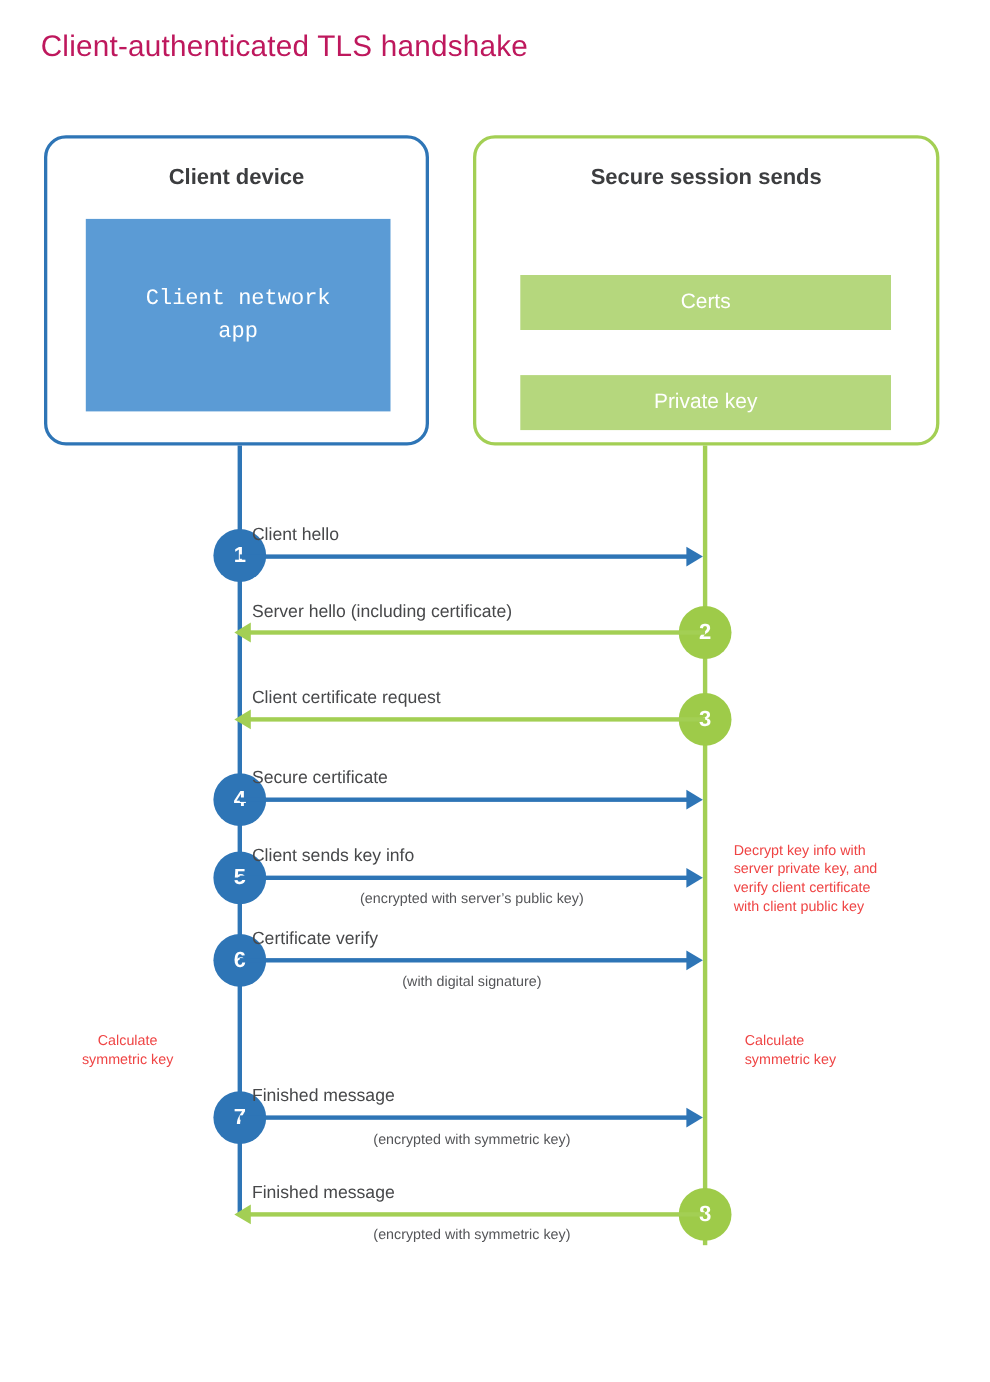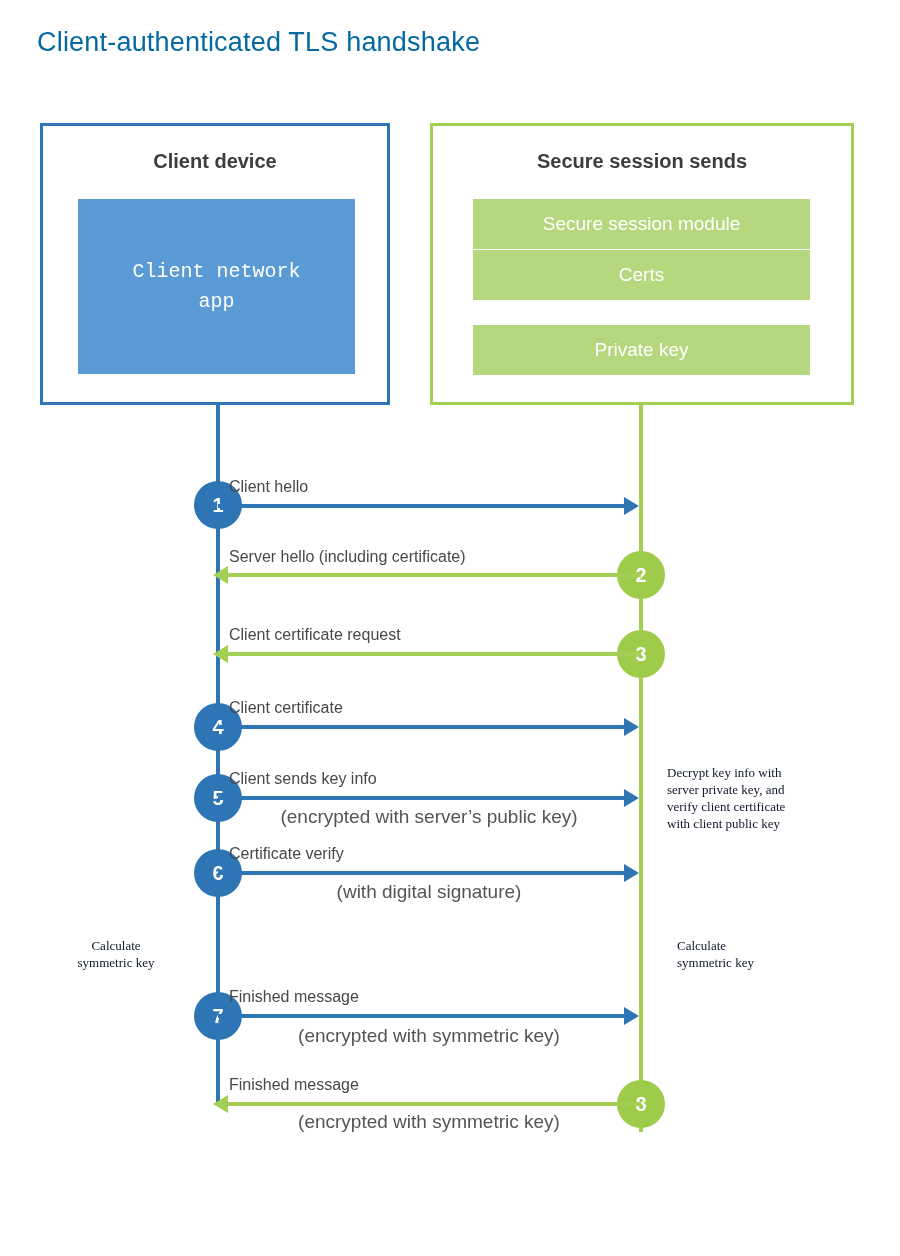--- a/index.html
+++ b/index.html
@@ -2,42 +2,42 @@
 <html><head>
 <meta charset="utf-8">
 <style>
   html,body { margin:0; padding:0; background:#ffffff; }
   .page {
     position:relative; width:900px; height:1256px; background:#ffffff;
     font-family:"Liberation Sans", sans-serif; overflow:hidden;
   }
   .title {
     position:absolute; left:37px; top:27px; margin:0;
-    font-size:27px; font-weight:300; color:#0369a1; letter-spacing:0.2px;
+    font-size:27px; font-weight:300; color:#be185d; letter-spacing:0.2px;
   }
   
-  .actor { position:absolute; top:123px; height:282px; box-sizing:border-box; background:#fff; }
+  .actor { position:absolute; top:123px; height:282px; box-sizing:border-box; background:#fff;border-radius:20px; }
   .actor.client { left:40px; width:350px; border:3px solid #2e75b6; }
   .actor.server { left:430px; width:424px; border:3px solid #a3cf54; }
   .actor-title {
     position:absolute; left:0; right:0; top:24px; text-align:center;
     font-size:20px; font-weight:bold; color:#3c3d3f;
   }
   .client-app {
     position:absolute; left:35px; top:73px; width:277px; height:175px;
     background:#5b9bd5; color:#ffffff; font-size:20px;
     display:flex; align-items:center; justify-content:center; text-align:center;
   }
   .client-app span { display:block; width:175px; line-height:1.5;font-family:Liberation Mono, monospace; }
   .server-bar {
     position:absolute; left:40px; width:337px; height:50px;
     background:#b5d77d; color:#ffffff; font-size:19px;
     display:flex; align-items:center; justify-content:center;
   }
-  .bar-1 { top:73px; } .bar-2 { top:124px; } .bar-3 { top:199px; }
+  .bar-1 { top:73px; } .bar-2 { top:124px; } .bar-3 { top:215px; }
   
   .lifeline { position:absolute; width:4px; }
   .lifeline.blue  { left:216px; top:405px; height:700px; background:#2e75b6; }
   .lifeline.green { left:639px; top:405px; height:727px; background:#a3cf54; }
   
   .step-circle {
     position:absolute; width:48px; height:48px; border-radius:50%;
     color:#ffffff; font-size:20px; font-weight:bold;
     display:flex; align-items:center; justify-content:center;
   }
@@ -56,27 +56,26 @@
   }
   .arrow.right .head { right:0; border-left:15px solid #2e75b6; }
   .arrow.left  .head { left:0;  border-right:15px solid #a3cf54; }
   
   .msg-label {
     position:absolute; left:229px; width:400px; 
     font-size:16px; color:#47484a; line-height:24px;
   }
   .msg-sub {
     position:absolute; left:229px; width:400px; text-align:center;
-    font-size:19px; color:#545558; line-height:20px;
+    font-size:13px; color:#545558; line-height:20px;
   }
   
   .note {
-    position:absolute; font-size:13px; color:#0f172a; line-height:17px;
+    position:absolute; font-size:13px; color:#ef4444; line-height:17px;
     white-space:pre-line;
-    font-family:Liberation Serif, serif;
   }
   .note-decrypt { left:667px; top:764px; width:175px; }
   .calc-left  { left:46px;  top:937px; width:140px; text-align:center; }
   .calc-right { left:677px; top:937px; width:140px; }
 </style>
 </head>
 <body>
 
 <div class="page">
 
@@ -84,21 +83,20 @@
 
   <div class="actor client">
     <div class="actor-title">Client device</div>
     <div class="client-app">
       <span>Client network app</span>
     </div>
   </div>
 
   <div class="actor server">
     <div class="actor-title">Secure session sends</div>
-    <div class="server-bar bar-1">Secure session module</div>
     <div class="server-bar bar-2">Certs</div>
     <div class="server-bar bar-3">Private key</div>
   </div>
 
   <div class="lifeline blue"></div>
   <div class="lifeline green"></div>
 
   <div class="step-circle blue" style="top:481px;">1</div>
   <div class="arrow right" style="top:504px;">
     <div class="shaft"></div>
@@ -118,21 +116,21 @@
     <div class="shaft"></div>
     <div class="head"></div>
   </div>
   <div class="msg-label" style="top:623px;">Client certificate request</div>
 
   <div class="step-circle blue" style="top:703px;">4</div>
   <div class="arrow right" style="top:725px;">
     <div class="shaft"></div>
     <div class="head"></div>
   </div>
-  <div class="msg-label" style="top:696px;">Client certificate</div>
+  <div class="msg-label" style="top:696px;">Secure certificate</div>
 
   <div class="step-circle blue" style="top:774px;">5</div>
   <div class="arrow right" style="top:796px;">
     <div class="shaft"></div>
     <div class="head"></div>
   </div>
   <div class="msg-label" style="top:767px;">Client sends key info</div>
   <div class="msg-sub" style="top:807px;">(encrypted with server’s public key)</div>
 
   <div class="step-circle blue" style="top:849px;">6</div>

